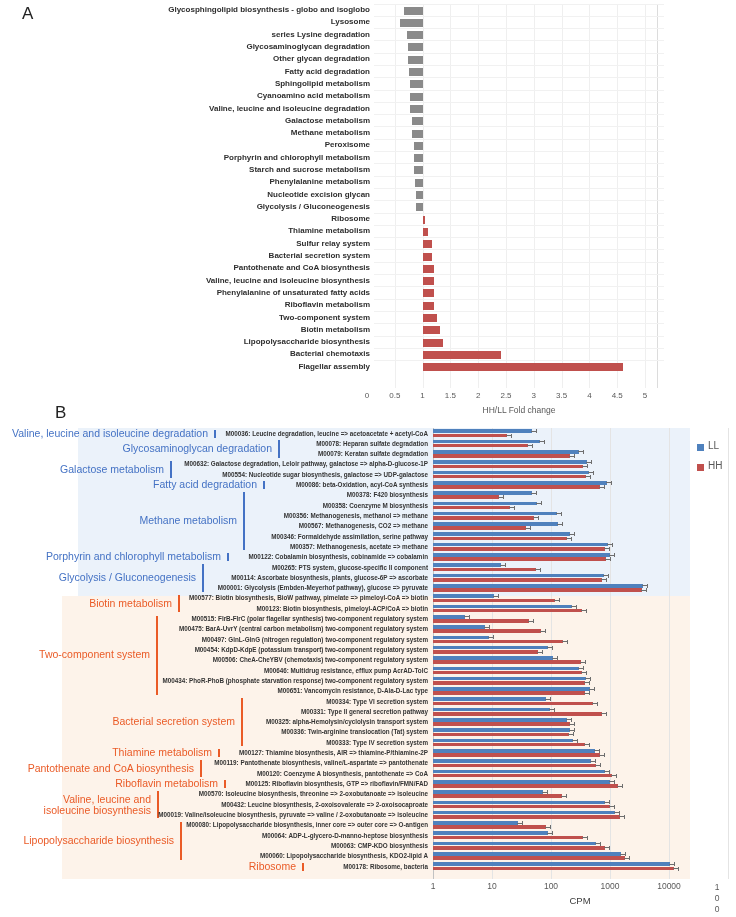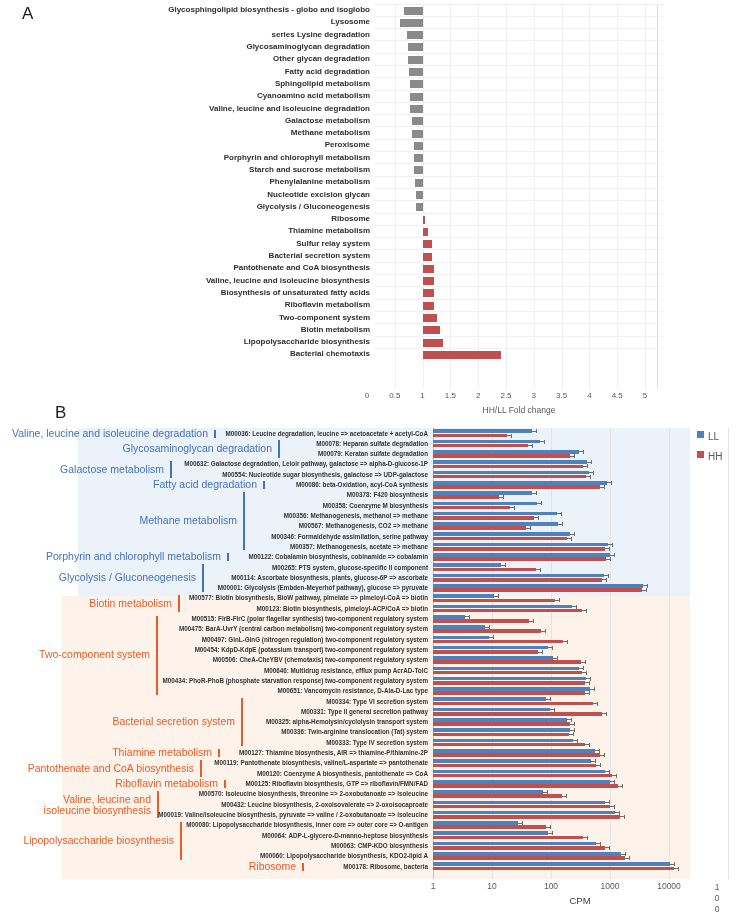--- a/index.html
+++ b/index.html
@@ -40,21 +40,21 @@
   .group-label{position:absolute; font-size:10.5px; line-height:1.05; text-align:right; white-space:nowrap;}
   .group-conn{position:absolute; width:1.6px;}
 
   #panelB-axis{position:absolute; left:0; top:882px; width:736px;}
   .btick{position:absolute; transform:translateX(-50%); font-size:8.5px; color:#595959; line-height:1;}
   #b-overflow-tick{position:absolute; left:713px; top:882px; font-size:8.5px; color:#595959; line-height:11px; text-align:center; width:8px; white-space:pre-line;}
   #panelB-xlabel{position:absolute; left:500px; width:160px; top:895px; text-align:center; font-size:9.5px; color:#3d3d3d;}
 
   
   #legend{position:absolute; left:697px; top:431px;}
-  .legend-item{display:flex; align-items:flex-start; height:20px;}
+  .legend-item{display:flex; align-items:flex-end; height:20px;}
   .legend-swatch{width:7px; height:7px; margin-right:4px;}
   .legend-text{font-size:10px; color:#595959;}
 </style>
 </head>
 <body>
 
 <div id="figure">
 
   <div id="panelA">
     <div id="a-letter" class="panel-letter">A</div>
@@ -204,21 +204,21 @@
             <div class="abar" style="left: 48.6px; width: 11.12px; background: rgb(192, 80, 77);"></div>
           </div>
         </div>
         <div class="arow">
           <div class="arow-label">Valine, leucine and isoleucine biosynthesis</div>
           <div class="abar-area">
             <div class="abar" style="left: 48.6px; width: 11.676px; background: rgb(192, 80, 77);"></div>
           </div>
         </div>
         <div class="arow">
-          <div class="arow-label">Biosynthesis of unsaturated fatty acids</div>
+          <div class="arow-label">Phenylalanine of unsaturated fatty acids</div>
           <div class="abar-area">
             <div class="abar" style="left: 48.6px; width: 11.676px; background: rgb(192, 80, 77);"></div>
           </div>
         </div>
         <div class="arow">
           <div class="arow-label">Riboflavin metabolism</div>
           <div class="abar-area">
             <div class="abar" style="left: 48.6px; width: 11.676px; background: rgb(192, 80, 77);"></div>
           </div>
         </div>
@@ -237,20 +237,26 @@
         <div class="arow">
           <div class="arow-label">Lipopolysaccharide biosynthesis</div>
           <div class="abar-area">
             <div class="abar" style="left: 48.6px; width: 20.016px; background: rgb(192, 80, 77);"></div>
           </div>
         </div>
         <div class="arow">
           <div class="arow-label">Bacterial chemotaxis</div>
           <div class="abar-area">
             <div class="abar" style="left: 48.6px; width: 78.396px; background: rgb(192, 80, 77);"></div>
+          </div>
+        </div>
+        <div class="arow">
+          <div class="arow-label">Flagellar assembly</div>
+          <div class="abar-area">
+            <div class="abar" style="left: 48.6px; width: 200.716px; background: rgb(192, 80, 77);"></div>
           </div>
         </div>
       </div>
     <div id="panelA-axis">
         <div class="atick" style="left: -7px;">0</div>
         <div class="atick" style="left: 20.8px;">0.5</div>
         <div class="atick" style="left: 48.6px;">1</div>
         <div class="atick" style="left: 76.4px;">1.5</div>
         <div class="atick" style="left: 104.2px;">2</div>
         <div class="atick" style="left: 132px;">2.5</div>

